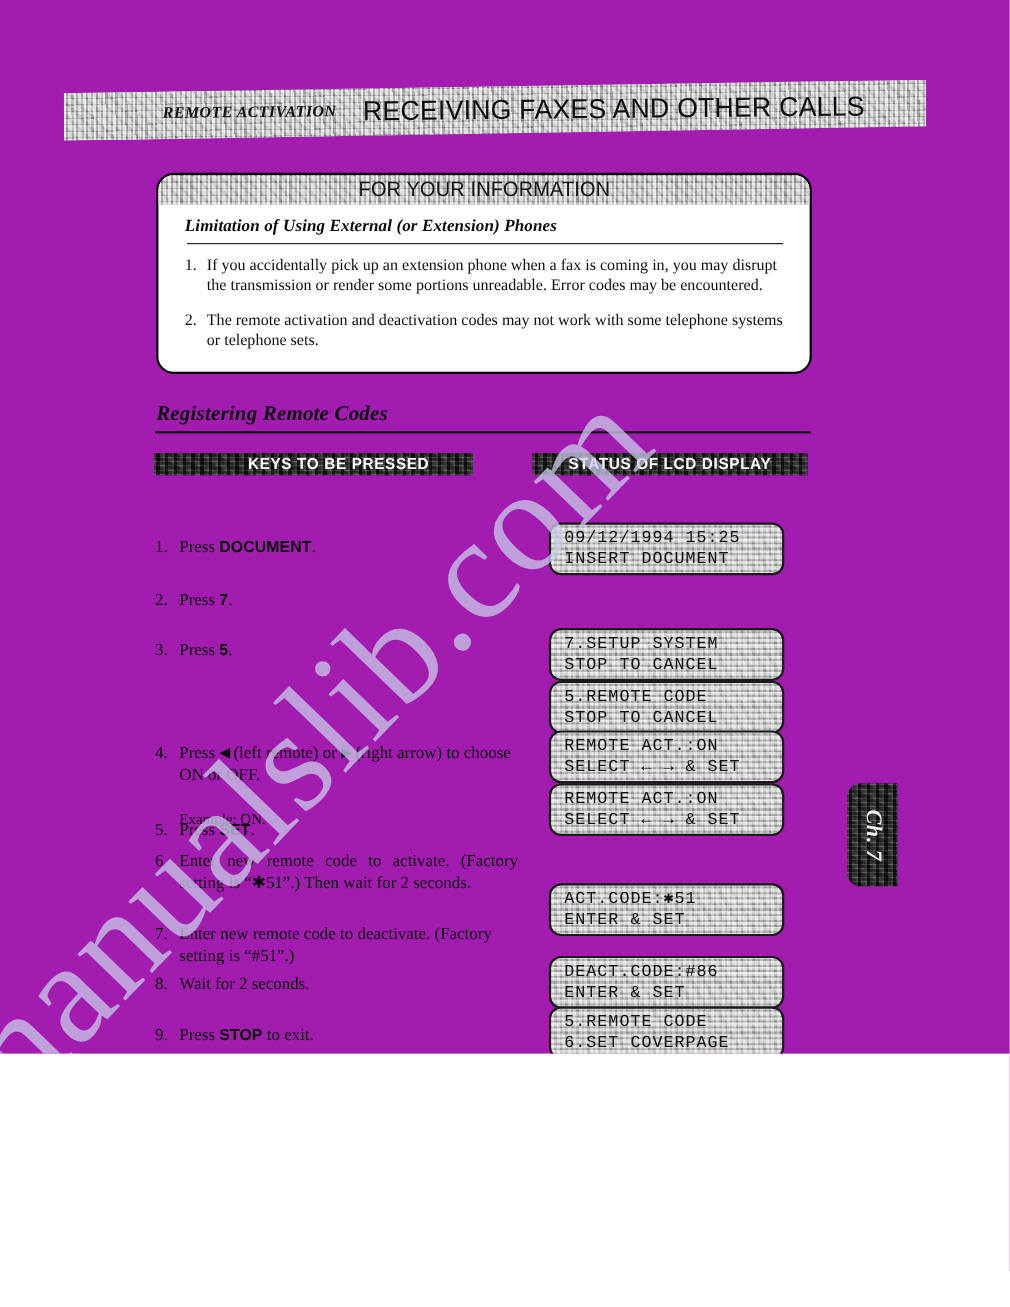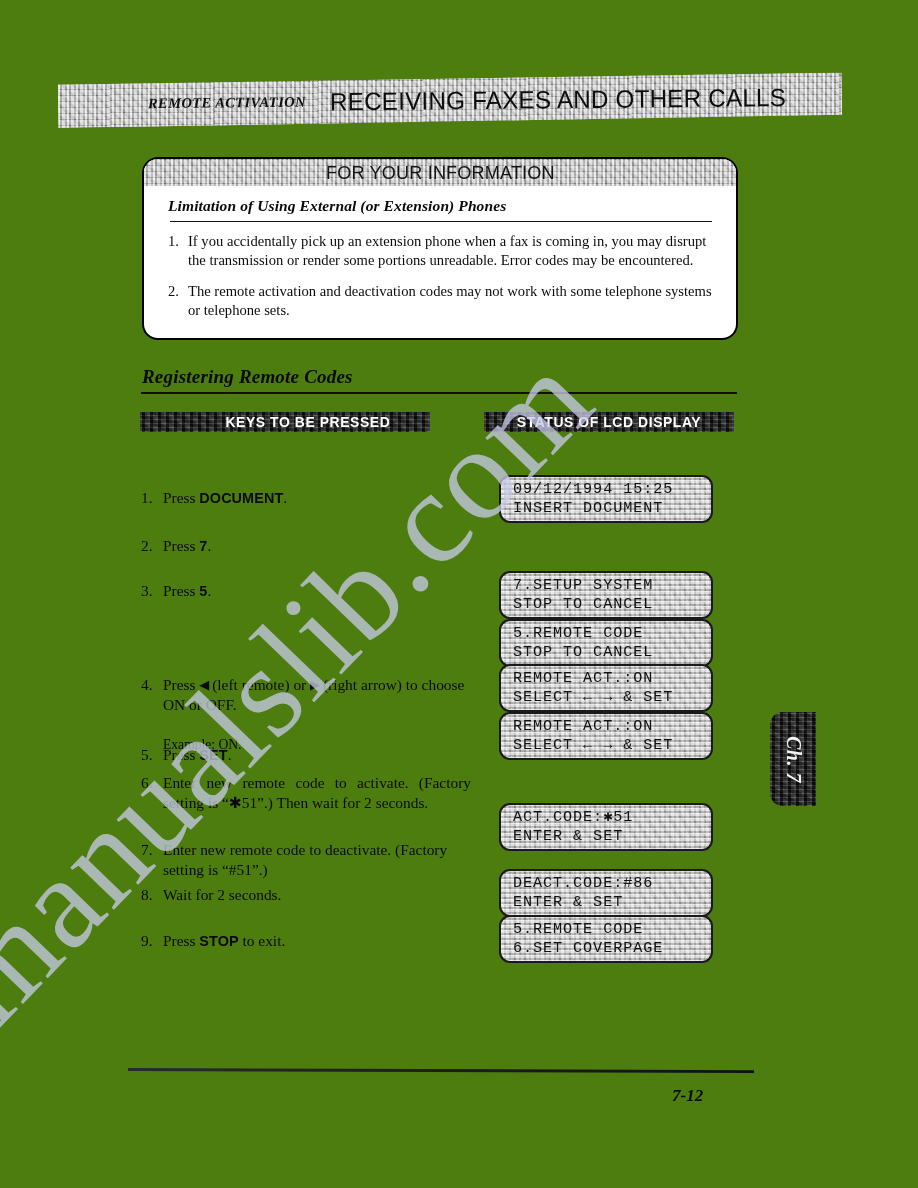--- a/index.html
+++ b/index.html
@@ -6,22 +6,22 @@
     margin: 0;
     padding: 0;
     background: #ffffff;
   }
   body {
     font-family: "Liberation Serif", serif;
   }
   #page {
     position: relative;
     width: 918px;
-    height: 1188px;
-    background: #4d7c0f;
+    height: 958px;
+    background: #a21caf;
     overflow: hidden;
     text-decoration: underline;
   }
 
   
   .tex {
     background-color: #b9b9b9;
     background-image:
       repeating-linear-gradient(90deg, rgba(255,255,255,.55) 0 2px, rgba(0,0,0,.18) 2px 4px, rgba(255,255,255,.30) 4px 7px, rgba(0,0,0,.10) 7px 9px),
       repeating-linear-gradient(0deg, rgba(255,255,255,.40) 0 2px, rgba(0,0,0,.16) 2px 3px, rgba(255,255,255,.22) 3px 6px),

